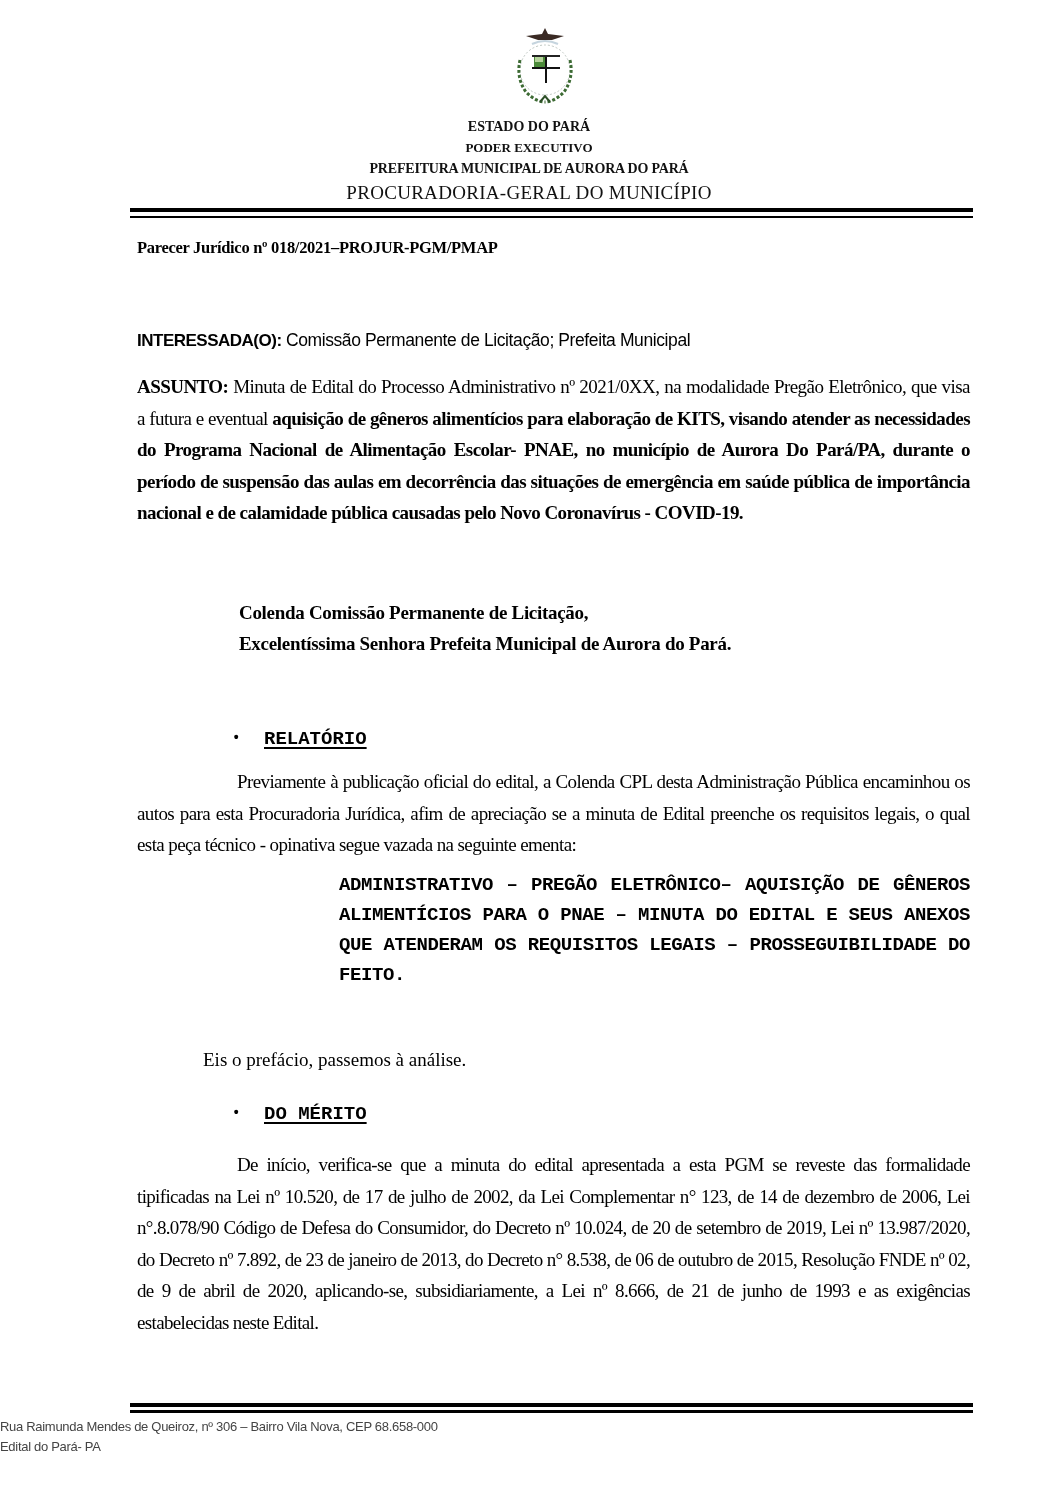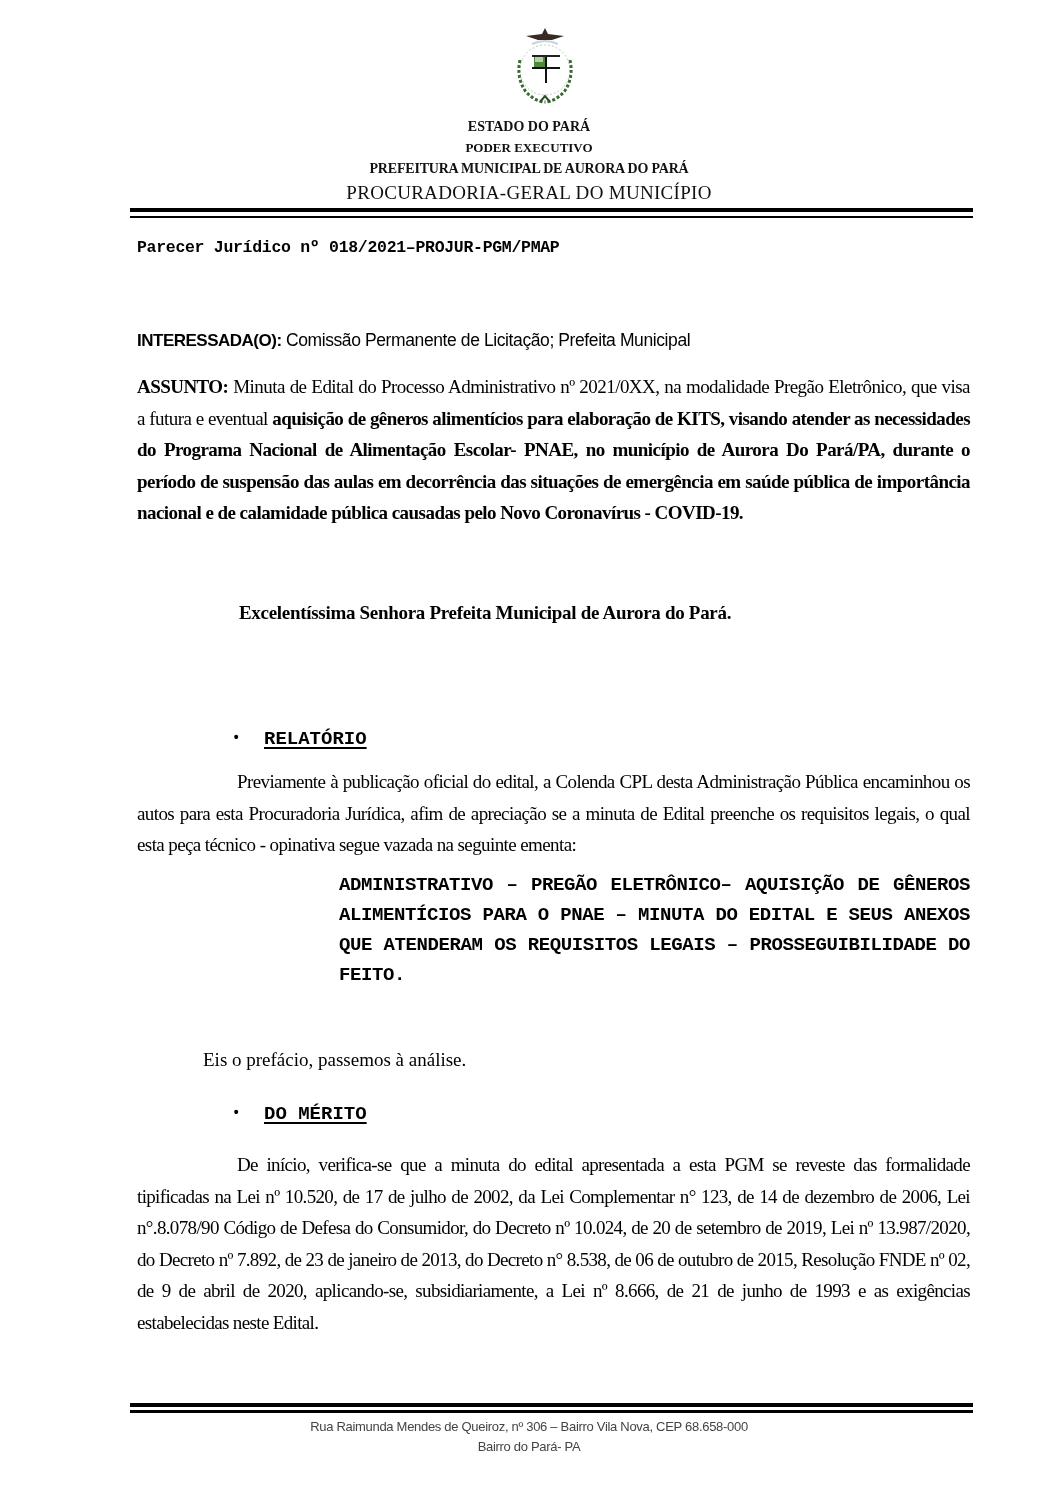--- a/index.html
+++ b/index.html
@@ -14,21 +14,21 @@
     .hdr2 { top: 140px; font-size: 13px; }
     .hdr3 { top: 161px; font-size: 14px; letter-spacing: -0.2px; }
     .hdr4 { top: 182px; font-size: 19px; font-weight: normal; letter-spacing: 0.3px; }
 
     .rule { position: absolute; left: 130px; width: 843px; background: #000; }
     .r1 { top: 208px; height: 4px; }
     .r2 { top: 216px; height: 2px; }
     .r3 { top: 1403px; height: 4px; }
     .r4 { top: 1410px; height: 3px; }
 
-    .parecer { position: absolute; left: 137px; top: 238px; font-family: Liberation Mono, monospace;
+    .parecer { position: absolute; left: 137px; top: 238px; font-family: Liberation Serif, serif;
                font-weight: bold; font-size: 16.5px; letter-spacing: -0.3px; }
 
     .interessada { position: absolute; left: 137px; top: 330px; font-size: 17.5px;
                    font-family: "Liberation Serif", serif; }
     .interessada b { font-family: "Liberation Sans", sans-serif; font-size: 17px; letter-spacing: -0.5px; }
     .interessada span.val { font-family: "Liberation Sans Narrow", "Liberation Sans", sans-serif; letter-spacing: -0.4px; }
 
     .para { position: absolute; left: 137px; width: 833px; font-family: "Liberation Serif", serif;
             font-size: 19px; line-height: 31.5px; text-align: justify; }
     .assunto { top: 371px; letter-spacing: -0.55px; }
@@ -46,21 +46,21 @@
 
     .relatorio { top: 766px; letter-spacing: -0.6px; }
     .mérito { top: 1149px; letter-spacing: -0.65px; }
     .indent { display: inline-block; width: 100px; }
 
     .ementa { position: absolute; left: 339px; top: 870px; width: 631px; font-family: Liberation Mono, monospace;
               font-weight: bold; font-size: 19px; line-height: 30px; text-align: justify; letter-spacing: -0.4px; }
 
     .eis { position: absolute; left: 203px; top: 1049px; font-family: "Liberation Serif", serif; font-size: 19px; }
 
-    .footer { position: absolute; left: 0; width: 1058px; text-align: center;
+    .footer { position: absolute; left: 0; width: 1058px; 
               font-family: "Liberation Sans", sans-serif; font-size: 13px; color: #444; letter-spacing: -0.3px; }
     .f1 { top: 1419px; }
     .f2 { top: 1439px; }
   </style>
 </head>
 <body>
 
 <div class="page">
 
   <svg class="crest" viewBox="0 0 66 86">
@@ -92,20 +92,21 @@
     <span class="val">Comissão Permanente de Licitação; Prefeita Municipal</span>
   </div>
 
   <div class="para assunto">
     <b>ASSUNTO:</b>
     <span>Minuta de Edital do Processo Administrativo nº 2021/0XX, na modalidade Pregão Eletrônico, que visa a futura e eventual</span>
     <b>aquisição de gêneros alimentícios para elaboração de KITS, visando atender as necessidades do Programa Nacional de Alimentação Escolar- PNAE, no município de Aurora Do Pará/PA, durante o período de suspensão das aulas em decorrência das situações de emergência em saúde pública de importância nacional e de calamidade pública causadas pelo Novo Coronavírus - COVID-19.</b>
   </div>
 
   <div class="salute">
+    <div>Colenda Comissão Permanente de Licitação,</div>
     <div>Excelentíssima Senhora Prefeita Municipal de Aurora do Pará.</div>
   </div>
 
   <div class="section sec1">
     <span class="bullet">•</span><span class="title">RELATÓRIO</span>
   </div>
 
   <div class="para relatorio"><span class="indent"></span><span>Previamente à publicação oficial do edital, a Colenda CPL desta Administração Pública encaminhou os autos para esta Procuradoria Jurídica, afim de apreciação se a minuta de Edital preenche os requisitos legais, o qual esta peça técnico - opinativa segue vazada na seguinte ementa:</span></div>
 
   <div class="ementa">ADMINISTRATIVO – PREGÃO ELETRÔNICO– AQUISIÇÃO DE GÊNEROS ALIMENTÍCIOS PARA O PNAE – MINUTA DO EDITAL E SEUS ANEXOS QUE ATENDERAM OS REQUISITOS LEGAIS – PROSSEGUIBILIDADE DO FEITO.</div>
@@ -115,14 +116,14 @@
   <div class="section sec2">
     <span class="bullet">•</span><span class="title">DO MÉRITO</span>
   </div>
 
   <div class="para mérito"><span class="indent"></span><span>De início, verifica-se que a minuta do edital apresentada a esta PGM se reveste das formalidade tipificadas na Lei nº 10.520, de 17 de julho de 2002, da Lei Complementar n° 123, de 14 de dezembro de 2006, Lei n°.8.078/90 Código de Defesa do Consumidor, do Decreto nº 10.024, de 20 de setembro de 2019, Lei nº 13.987/2020, do Decreto nº 7.892, de 23 de janeiro de 2013, do Decreto n° 8.538, de 06 de outubro de 2015, Resolução FNDE nº 02, de 9 de abril de 2020, aplicando-se, subsidiariamente, a Lei nº 8.666, de 21 de junho de 1993 e as exigências estabelecidas neste Edital.</span></div>
 
   <div class="rule r3"></div>
   <div class="rule r4"></div>
 
   <div class="footer f1">Rua Raimunda Mendes de Queiroz, nº 306 – Bairro Vila Nova, CEP 68.658-000</div>
-  <div class="footer f2">Bairro do Pará- PA</div>
+  <div class="footer f2">Edital do Pará- PA</div>
 </div>
 
 </body></html>

